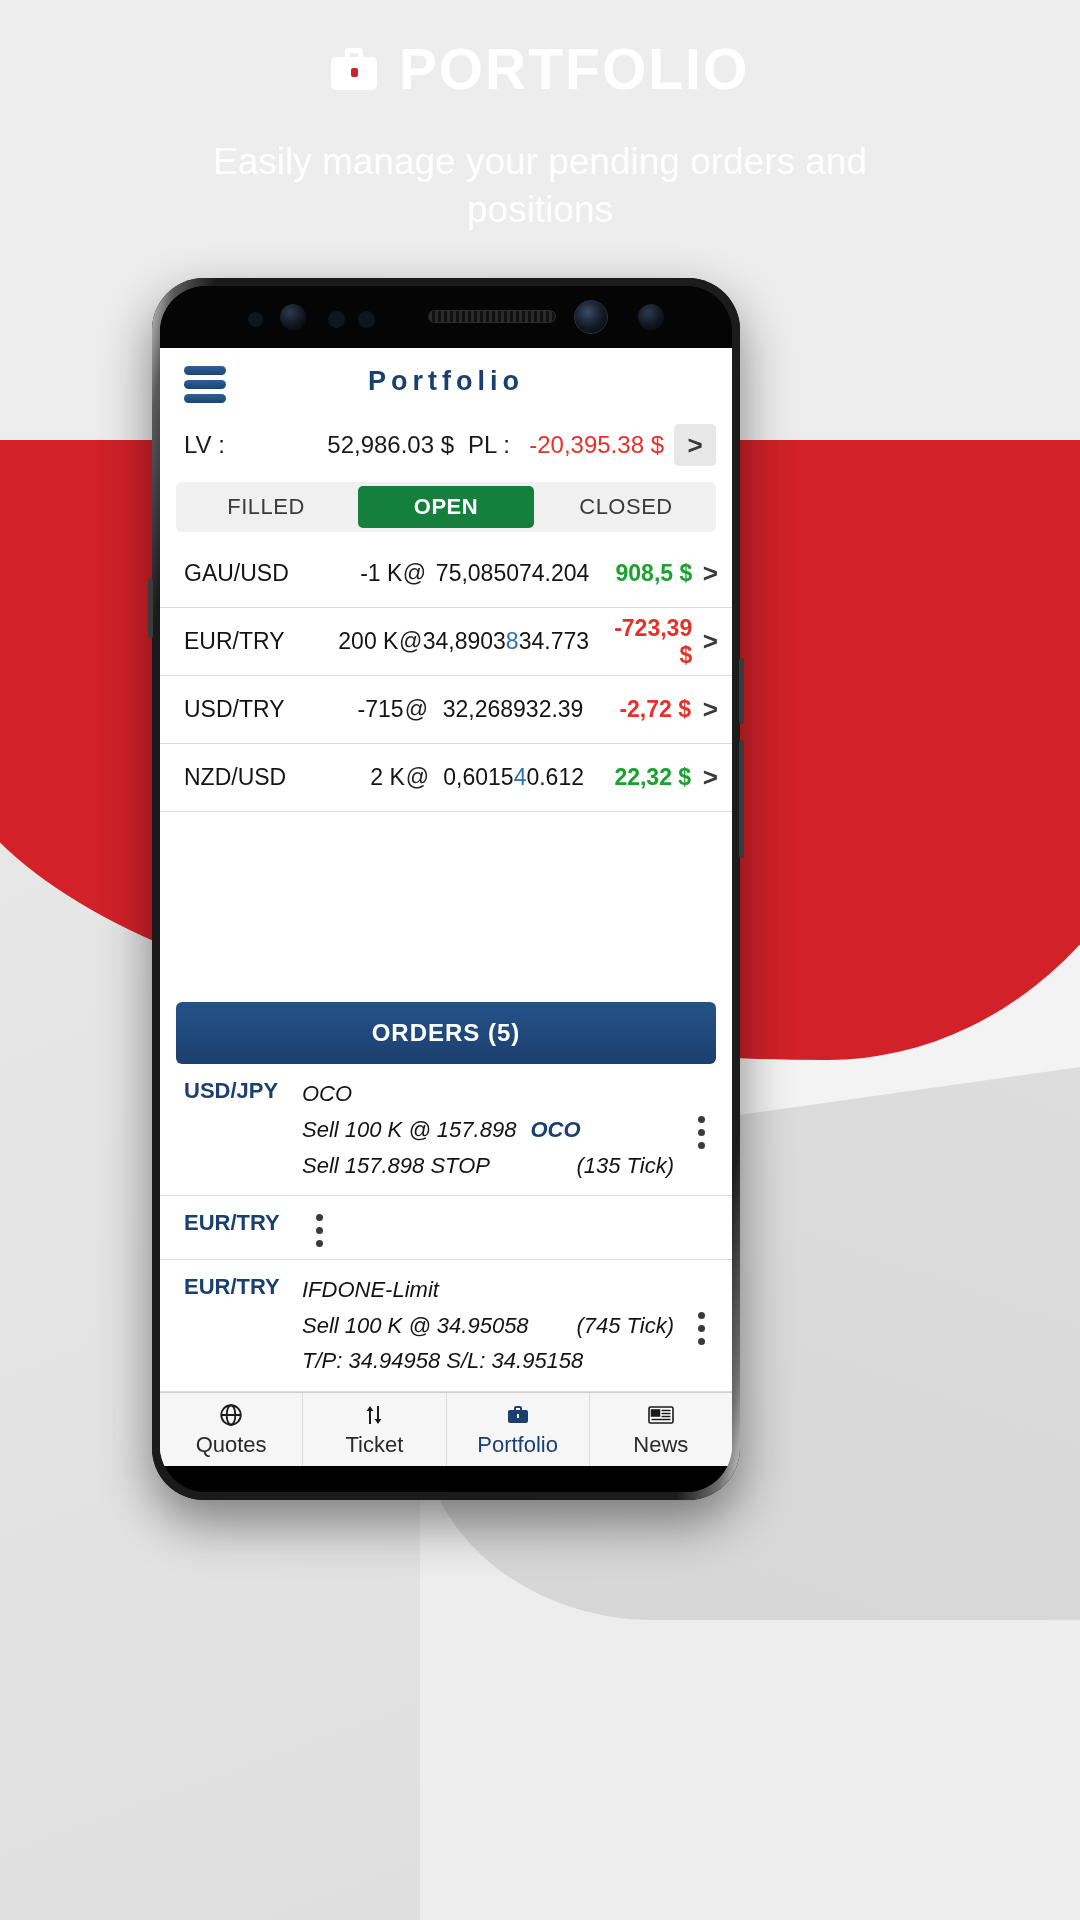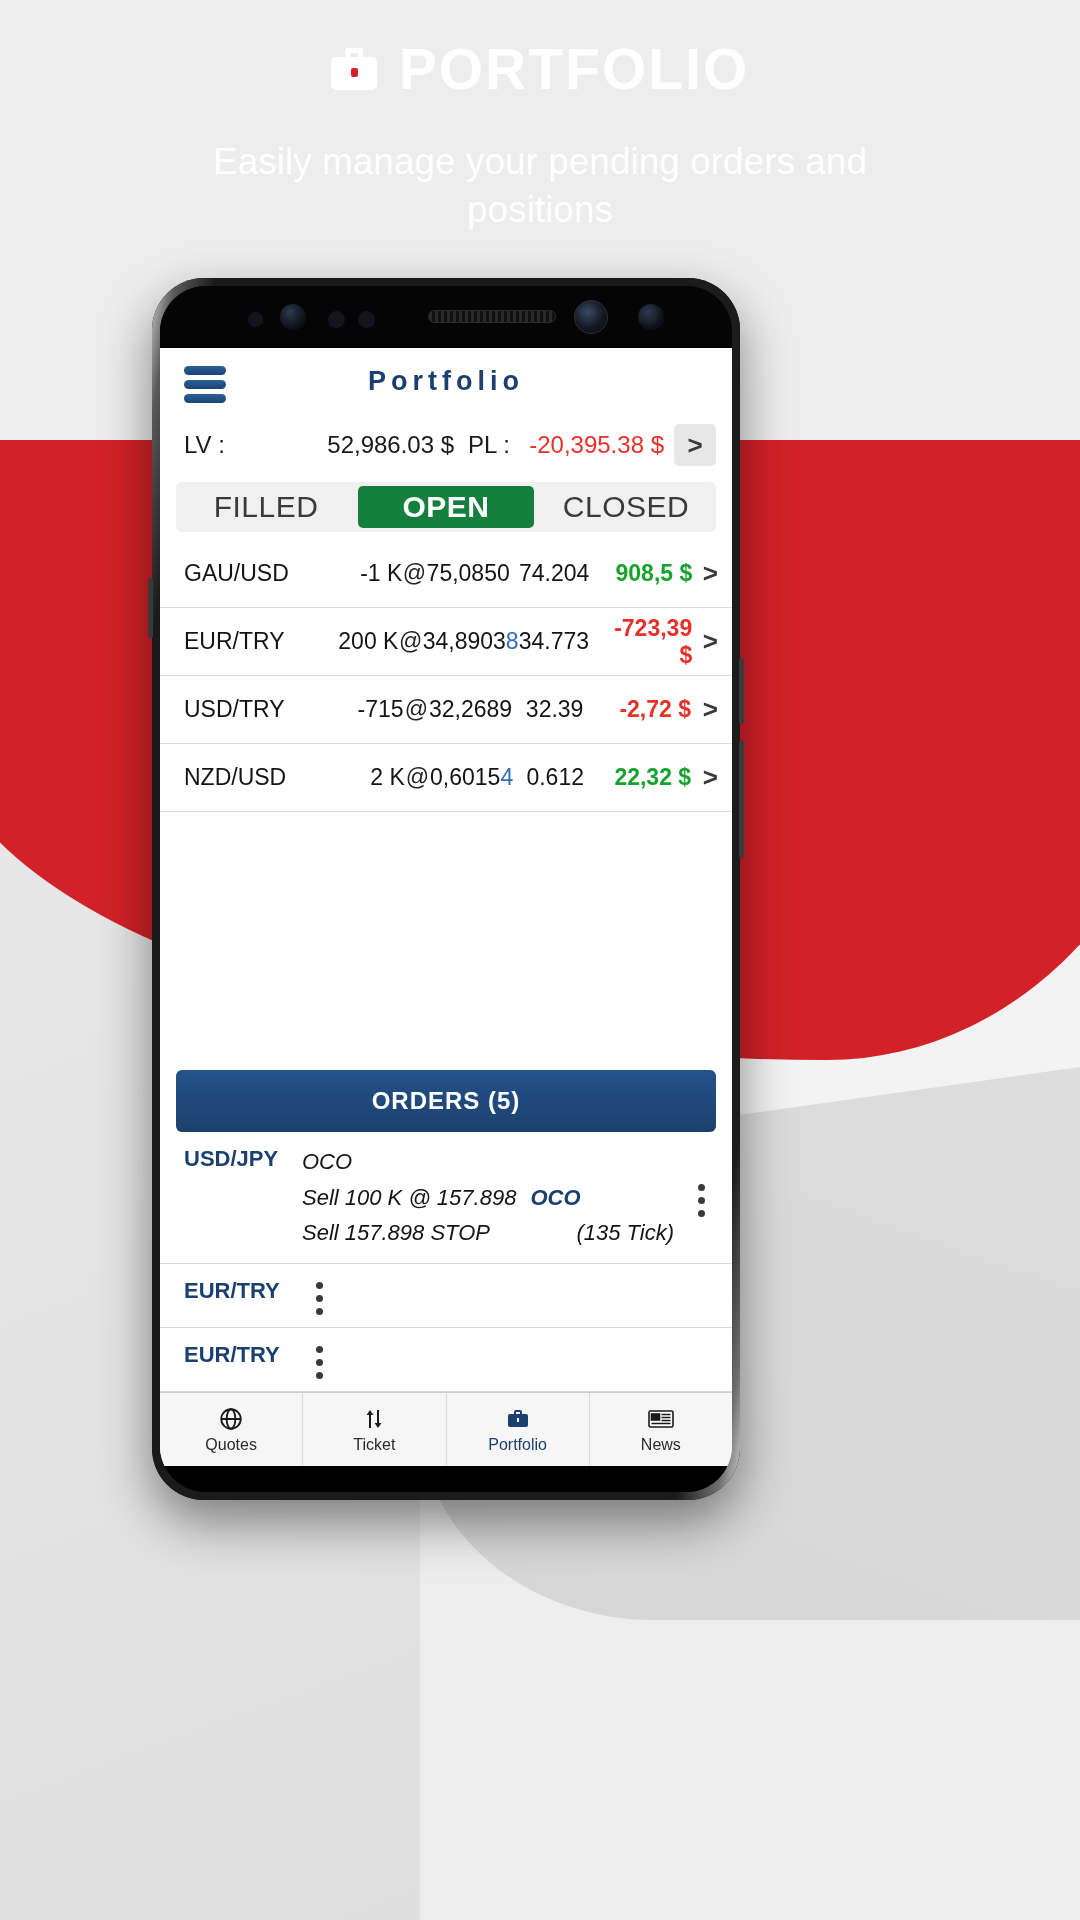--- a/index.html
+++ b/index.html
@@ -150,34 +150,34 @@
     display:flex; align-items:center; justify-content:center;
   }
 
   .segmented {
     margin:6px 16px 0; height:50px; background:#f0f0f0; border-radius:6px;
     display:flex; align-items:center; flex:none;
   }
   .seg {
     flex:1; height:42px; margin:0 2px; border-radius:5px;
     display:flex; align-items:center; justify-content:center;
-    font-size:30px; color:#3a3a3a; letter-spacing:.5px;
+    font-size:22px; color:#3a3a3a; letter-spacing:.5px;
   }
   .seg.active { background:#15803d; color:#ffffff; font-weight:bold; }
 
   .positions { flex:none; margin-top:8px; }
   .pos-row {
     height:68px; display:flex; align-items:center;
     border-bottom:1px solid #dcdcdc; padding:0 14px 0 24px;
     font-size:23px; color:#141414;
   }
   .pos-sym { width:126px; }
   .pos-qty { width:150px; text-align:right; white-space:nowrap; }
   .pos-at  { width:32px; text-align:center; color:#222; }
-  .pos-open{ width:122px; text-align:left; white-space:nowrap; }
+  .pos-open{ width:122px; text-align:right; white-space:nowrap; }
   .pos-open .blue { color:#2f6fb5; }
   .pos-last{ flex:1; text-align:right; padding-right:6px; }
   .pos-pl  { width:128px; text-align:right; font-weight:bold; }
   .pos-pl.up   { color:#18a22e; }
   .pos-pl.down { color:#e8302a; }
   .pos-chev { width:34px; text-align:right; color:#3a3a3a; font-size:26px; font-weight:bold; }
 
   .spacer { flex:1; }
 
   .orders-btn {
@@ -207,21 +207,21 @@
   .kebab i { width:7px; height:7px; border-radius:50%; background:#3a3a3a; display:block; }
 
   
   .bottom-nav {
     height:74px; border-top:1px solid #cfcfcf; background:#f6f6f6;
     display:flex; flex:none;
   }
   .nav-item {
     flex:1; display:flex; flex-direction:column; align-items:center;
     justify-content:center; gap:3px; border-right:1px solid #dcdcdc;
-    font-size:16px; color:#2a2a2a;
+    font-size:22px; color:#2a2a2a;
   }
   .nav-item:last-child { border-right:none; }
   .nav-item.active { color:#1b3f6e; }
   .nav-ico { height:28px; display:flex; align-items:center; justify-content:center; }
   .nav-ico svg { display:block; }
 
   .home-indicator {
     position:absolute; bottom:0; left:0; right:0; height:26px; background:#000;
   }
 </style>
@@ -364,20 +364,32 @@
           <div class="order-sym">EUR/TRY</div>
           <div class="kebab">
               <i></i>
               <i></i>
               <i></i>
             </div>
         </div>
 
         <div class="order-row">
           <div class="order-sym">EUR/TRY</div>
+          <div class="order-body">
+            <div class="order-line">
+                <span class="left">IFDONE-Limit</span>
+              </div>
+            <div class="order-line">
+              <span class="left">Sell 100 K  @  34.95058</span>
+              <span class="tick">(745 Tick)</span>
+            </div>
+            <div class="order-line">
+                <span class="left">T/P: 34.94958   S/L: 34.95158</span>
+              </div>
+          </div>
           <div class="kebab">
               <i></i>
               <i></i>
               <i></i>
             </div>
         </div>
 
       </div>
 
       <div class="bottom-nav">

